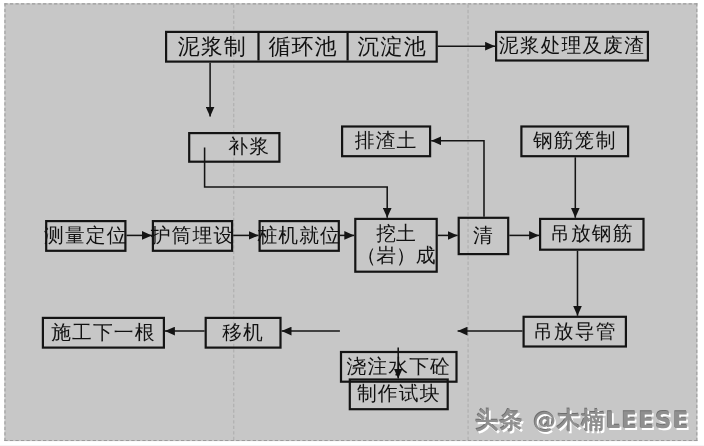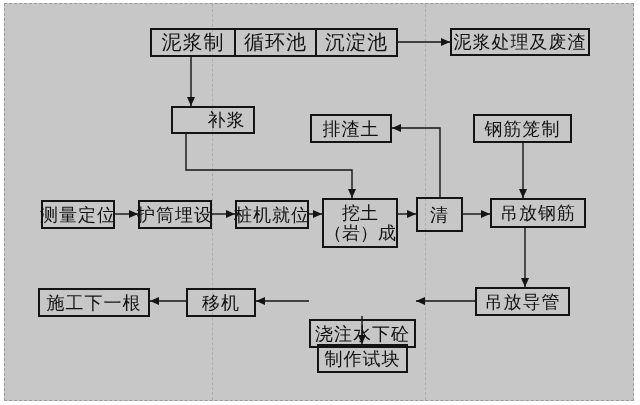--- a/index.html
+++ b/index.html
@@ -88,21 +88,21 @@
     </div>
     <div class="cell" style="flex:1;">
       <span>沉淀池</span>
     </div>
   </div>
 
   <div class="node" style="left:450px;top:28px;width:140px;height:28px;">
     <span>泥浆处理及废渣</span>
   </div>
 
-  <div class="node" style="left:171px;top:106px;width:84px;height:28px;padding-left:27px;">
+  <div class="node" style="left:171px;top:120px;width:84px;height:28px;padding-left:27px;">
     <span>补浆</span>
   </div>
 
   <div class="node" style="left:310px;top:114px;width:82px;height:29px;">
     <span>排渣土</span>
   </div>
 
   <div class="node" style="left:473px;top:114px;width:99px;height:29px;">
     <span>钢筋笼制</span>
   </div>
@@ -145,13 +145,14 @@
   </div>
 
   <div class="node" style="left:475px;top:287px;width:95px;height:29px;">
     <span>吊放导管</span>
   </div>
 
   <div class="node" style="left:317px;top:344px;width:91px;height:29px;">
     <span>制作试块</span>
   </div>
 
+  <div class="watermark">头条 @木楠LEESE</div>
 </div>
 
 </body></html>

